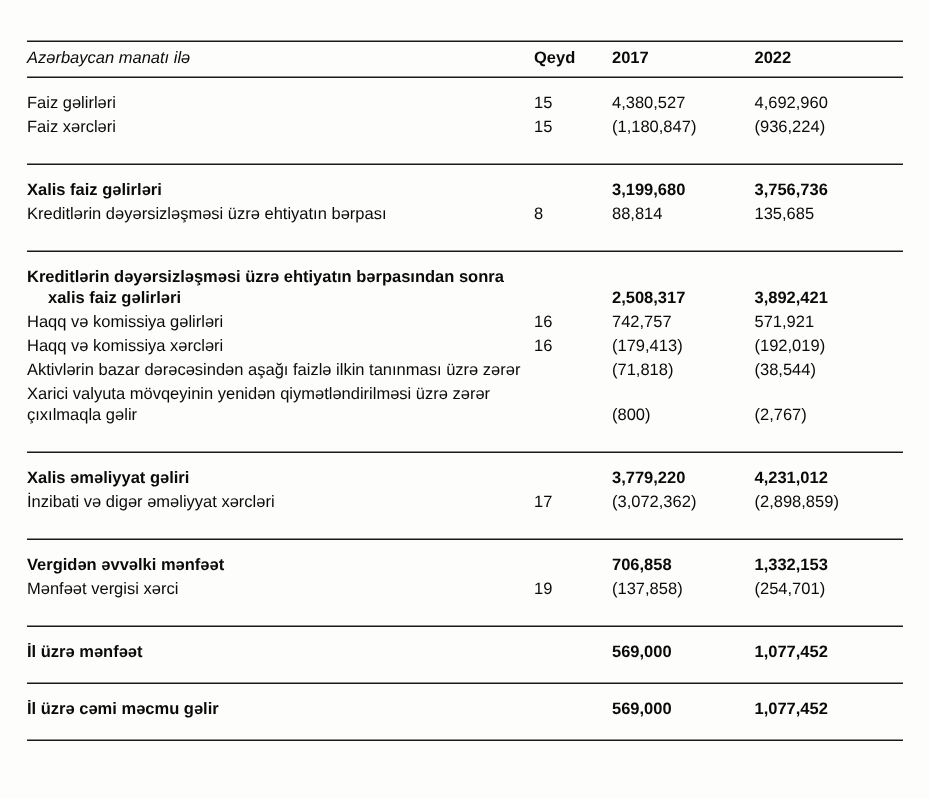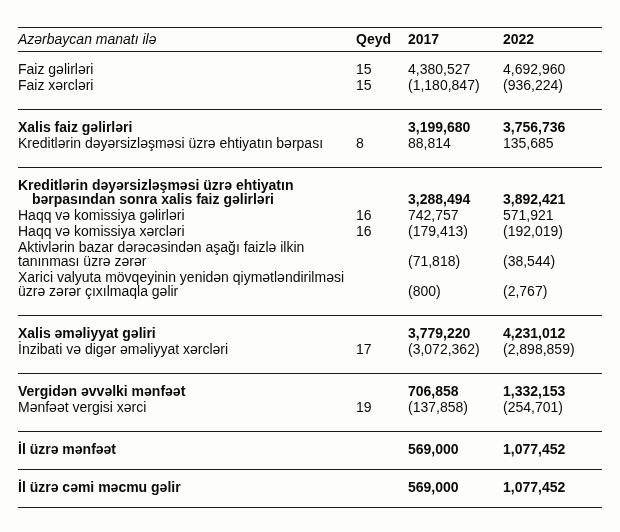--- a/index.html
+++ b/index.html
@@ -12,21 +12,21 @@
   .page {
     width: 620px;
     height: 532px;
     background: #fdfdfc;
     box-sizing: border-box;
     overflow: hidden;
   }
   .sheet {
     width: 584px;
     margin: 27px 18px 0 18px;
-    font-size: 14px;
+    font-size: 11px;
     line-height: 14px;
   }
   .row {
     display: grid;
     grid-template-columns: 338px 52px 95px 99px;
     align-items: end;
     padding: 1px 0;
   }
   .header-row {
     border-top: 1px solid #1a1a1a;
@@ -87,21 +87,21 @@
         <div class="note">8</div>
         <div class="num">88,814</div>
         <div class="num">135,685</div>
       </div>
     </div>
 
     <div class="section">
       <div class="row">
         <div class="lab bold hang">Kreditlərin dəyərsizləşməsi üzrə ehtiyatın bərpasından sonra xalis faiz gəlirləri</div>
         <div class="note"></div>
-        <div class="num bold">3,288,494</div>
+        <div class="num bold">2,508,317</div>
         <div class="num bold">3,892,421</div>
       </div>
       <div class="row">
         <div class="lab">Haqq və komissiya gəlirləri</div>
         <div class="note">16</div>
         <div class="num">742,757</div>
         <div class="num">571,921</div>
       </div>
       <div class="row">
         <div class="lab">Haqq və komissiya xərcləri</div>

